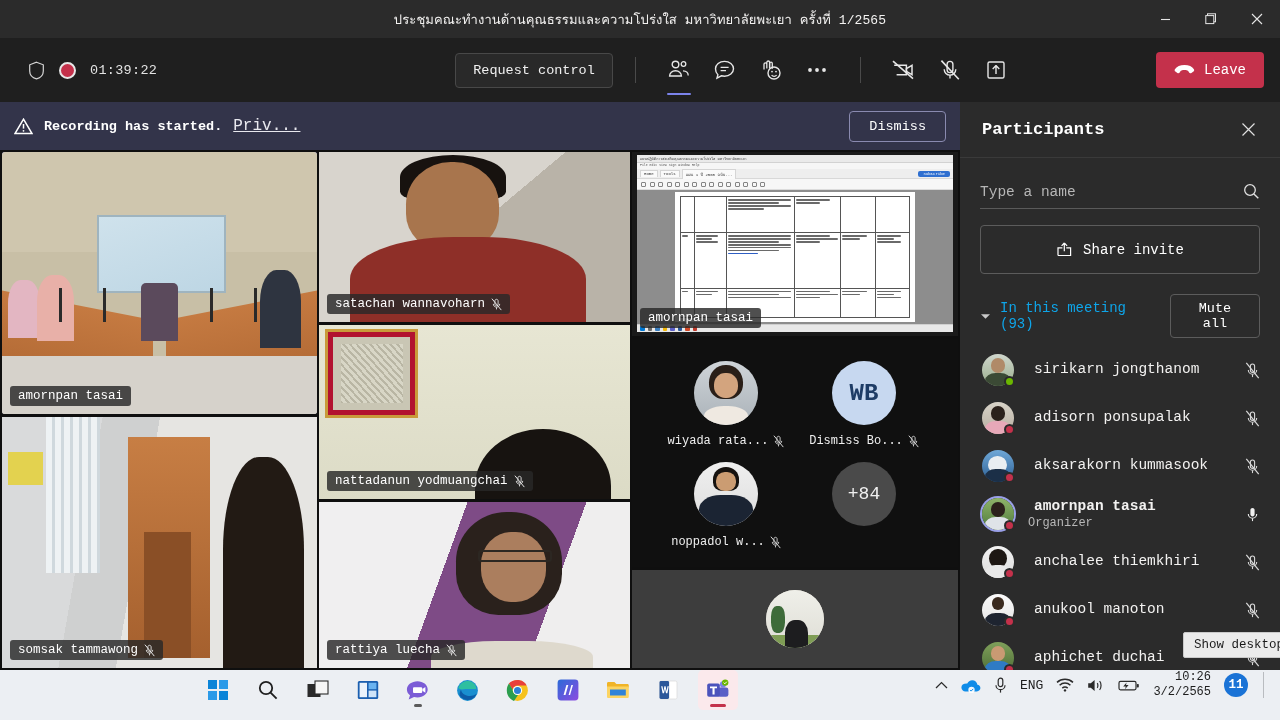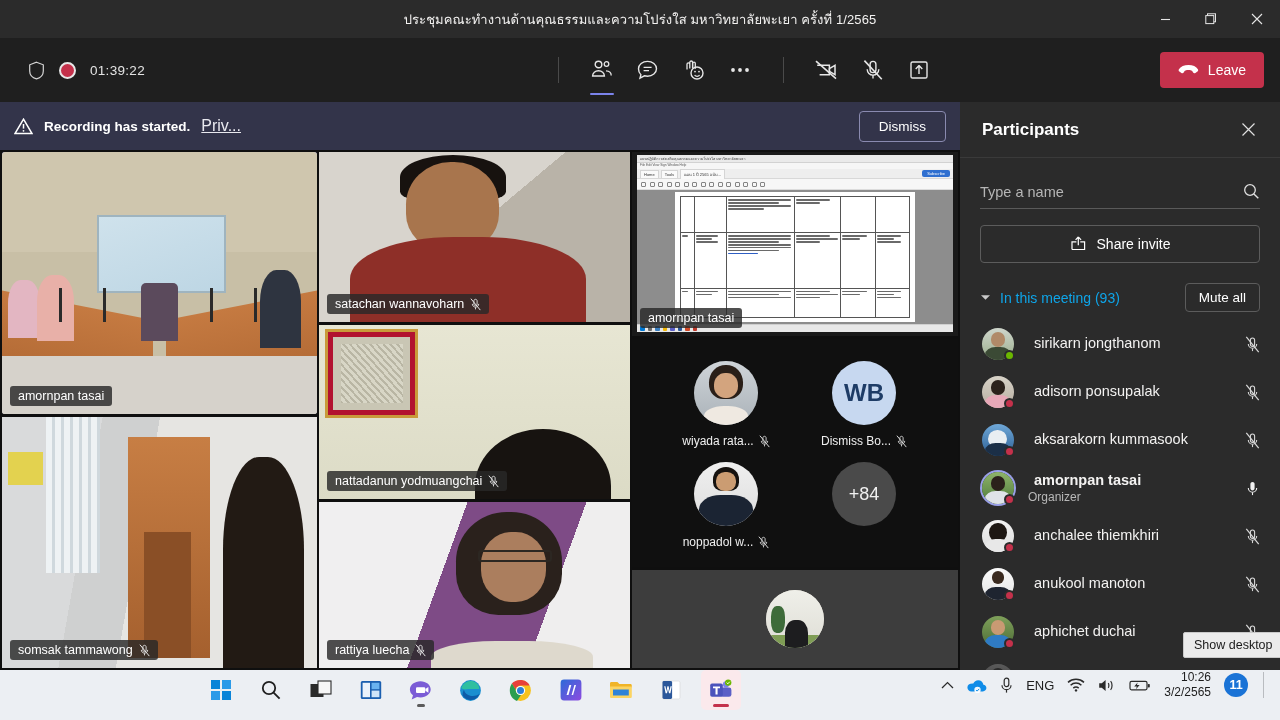--- a/index.html
+++ b/index.html
@@ -2,21 +2,21 @@
 <html><head>
 <meta charset="utf-8">
 <style>
   * { box-sizing: border-box; margin: 0; padding: 0; }
   html, body {
     width: 1280px; height: 720px; overflow: hidden;
     background: #1f1f1f;
     font-family: "Liberation Sans", "DejaVu Sans", sans-serif;
     -webkit-font-smoothing: antialiased;
   }
-  #app { position: relative; width: 1280px; height: 720px; }
+  #app { position: relative; width: 1280px; height: 720px; font-family: Liberation Mono, monospace; }
 
   
   .titlebar {
     position: absolute; top: 0; left: 0; width: 1280px; height: 38px;
     background: #2b2b2b; display: flex; align-items: center; justify-content: center;
   }
   .titlebar-title {
     color: #f3f2f1; font-size: 13px; letter-spacing: .1px; white-space: nowrap;
   }
   .win-controls { position: absolute; right: 0; top: 0; height: 38px; display: flex; }
@@ -238,21 +238,21 @@
     margin: 25px 20px 0 20px; display: flex; align-items: center;
     border-bottom: 1px solid #5a5a5a; padding-bottom: 8px;
   }
   .search-input {
     flex: 1; background: transparent; border: none; outline: none;
     color: #f0f0f0; font-size: 14.5px; font-family: inherit;
   }
   .search-input::placeholder { color: #b6b6b6; }
   .search-icon { color: #e0e0e0; display: flex; }
   .share-invite {
-    margin: 16px 20px 0 20px; height: 38px; border: 1px solid #5c5c5c;
+    margin: 16px 20px 0 20px; height: 49px; border: 1px solid #5c5c5c;
     border-radius: 4px; background: transparent; color: #fff; font-size: 14px;
     display: flex; align-items: center; justify-content: center; gap: 10px;
     font-family: inherit;
   }
   .meeting-row {
     margin: 20px 20px 0 20px; display: flex; align-items: center; gap: 9px;
   }
   .chev { color: #c9c9c9; display: flex; }
   .meeting-label { color: #0ea5e9; font-size: 14px; }
   .mute-all {
@@ -345,20 +345,21 @@
       <span class="shield-icon">
         <svg width="17" height="19" viewBox="0 0 17 19">
             <path d="M8.5 1.2L15.3 3.8v6.1c0 4.3-3 6.9-6.8 8-3.8-1.1-6.8-3.7-6.8-8V3.8z" fill="none" stroke="currentColor" stroke-width="1.2"></path>
           </svg>
       </span>
       <span class="rec-dot"></span>
       <span class="timer">01:39:22</span>
     </div>
 
     <div class="tb-center">
+      <button class="req-ctrl-btn">Request control</button>
       <div class="tb-divider"></div>
       <div class="tb-icons">
         <div class="tb-icon active">
           <svg width="24" height="22" viewBox="0 0 24 22">
               <circle cx="8.5" cy="5.5" r="3.3" fill="none" stroke="currentColor" stroke-width="1.4"></circle>
               <circle cx="16.5" cy="5" r="2.3" fill="none" stroke="currentColor" stroke-width="1.3"></circle>
               <path d="M2.6 17c0-3.3 2.6-5.2 5.9-5.2s5.9 1.9 5.9 5.2z" fill="none" stroke="currentColor" stroke-width="1.4"></path>
               <path d="M16 11.9c3 .1 5.2 1.7 5.2 4.6" fill="none" stroke="currentColor" stroke-width="1.3"></path>
             </svg>
         </div>

